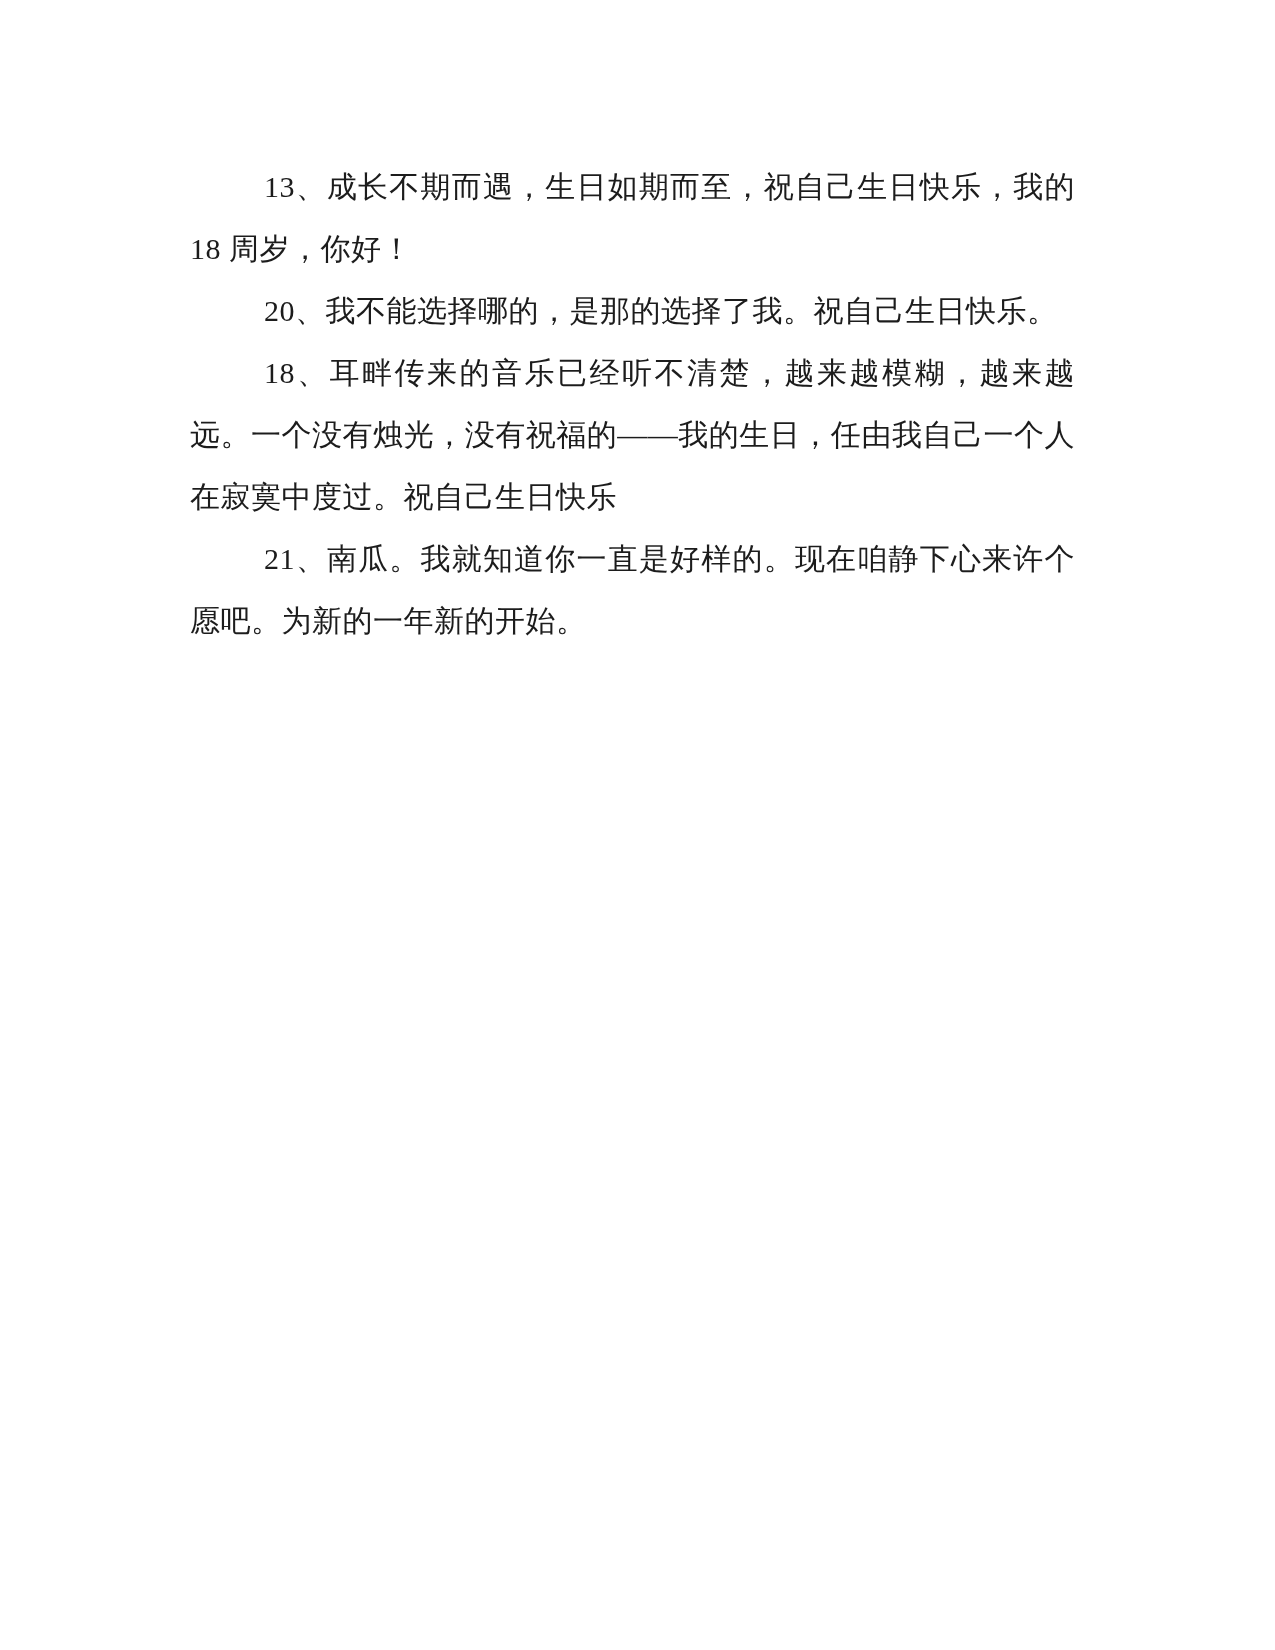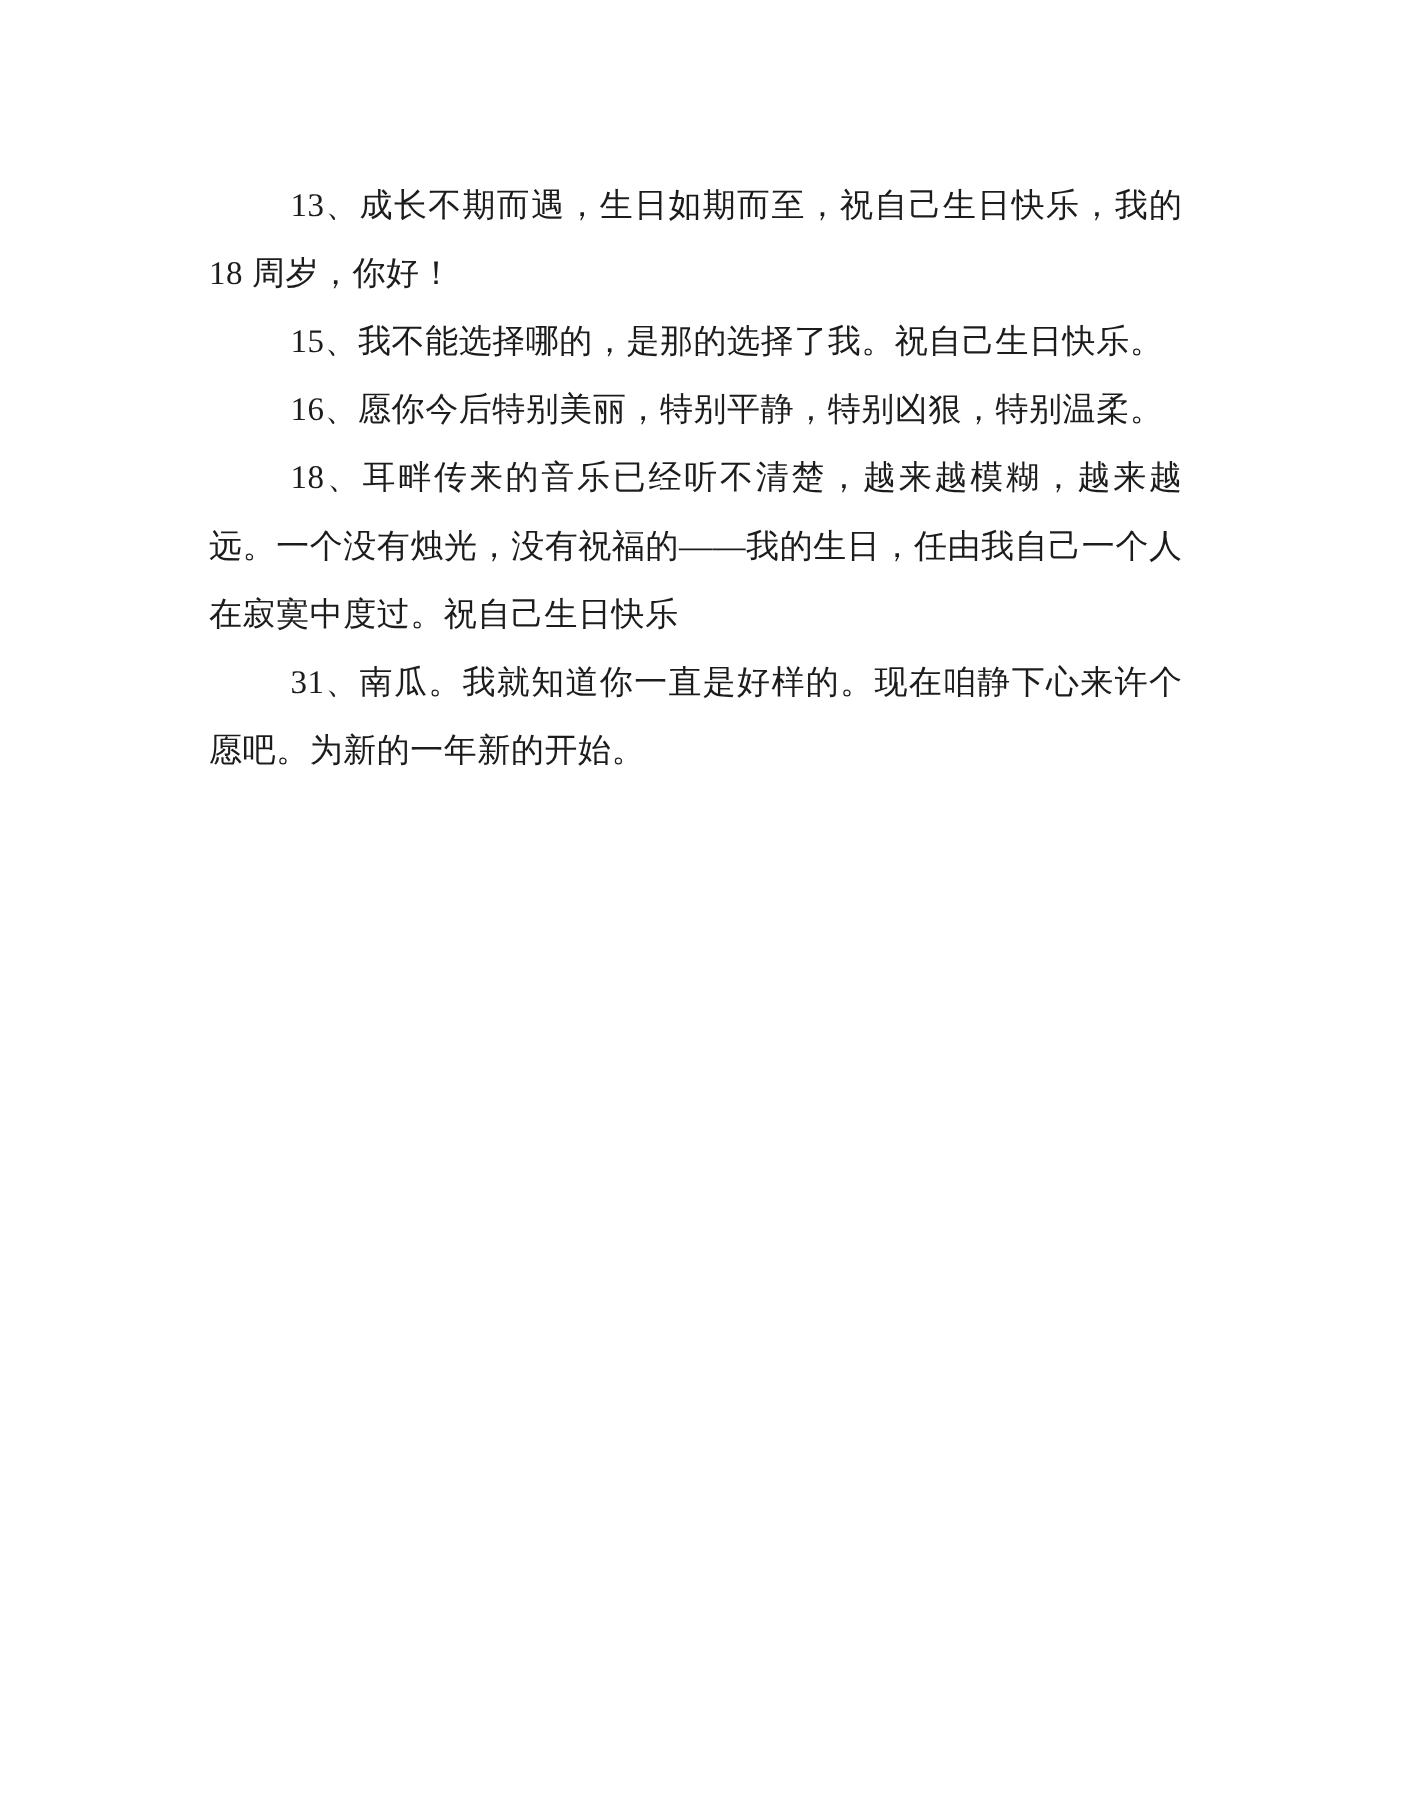--- a/index.html
+++ b/index.html
@@ -41,18 +41,17 @@
     word-break: break-all;
   }
 </style>
 </head>
 <body>
 
 <main class="doc-page">
   <div class="doc-body">
 
   <p>13、成长不期而遇，生日如期而至，祝自己生日快乐，我的 18 周岁，你好！</p>
-      <p>15、我不能选择哪的，是那的选择了我。祝自己生日快乐。</p>
-      <p>16、愿你今后特别美丽，特别平静，特别凶狠，特别温柔。</p>
+      <p>20、我不能选择哪的，是那的选择了我。祝自己生日快乐。</p>
       <p>18、耳畔传来的音乐已经听不清楚，越来越模糊，越来越远。一个没有烛光，没有祝福的——我的生日，任由我自己一个人在寂寞中度过。祝自己生日快乐</p>
-      <p>31、南瓜。我就知道你一直是好样的。现在咱静下心来许个愿吧。为新的一年新的开始。</p>
+      <p>21、南瓜。我就知道你一直是好样的。现在咱静下心来许个愿吧。为新的一年新的开始。</p>
     </div>
 </main>
 
 </body></html>

